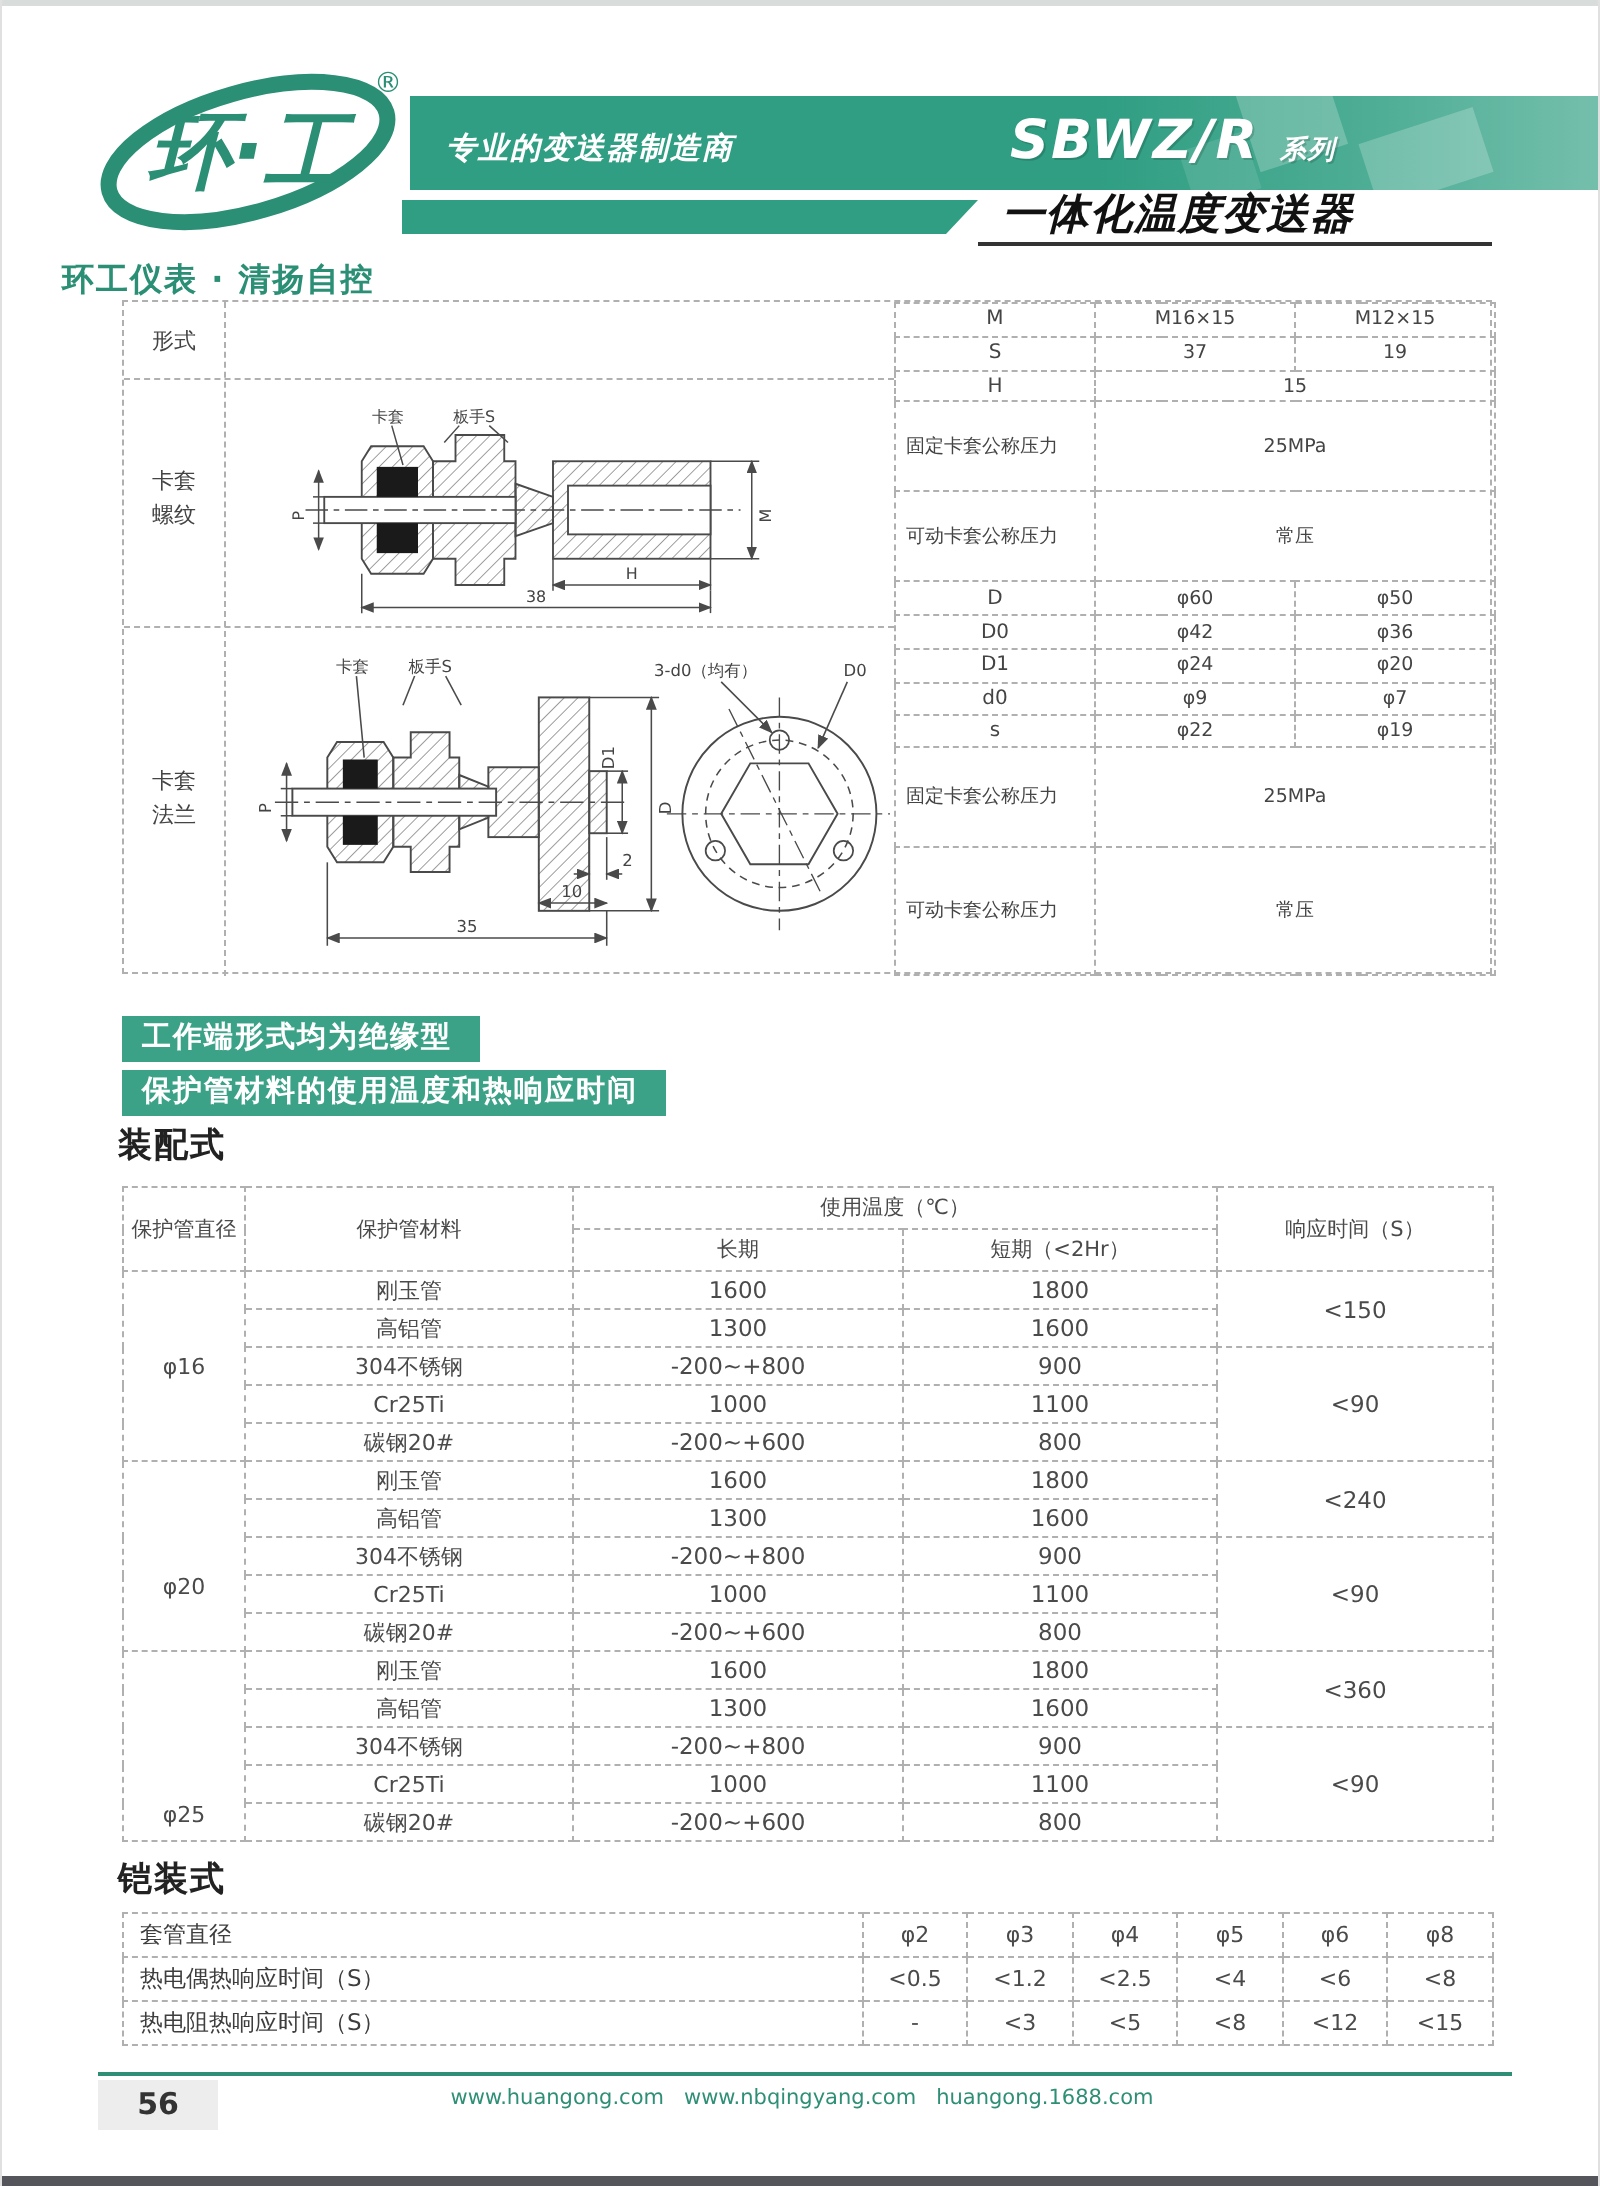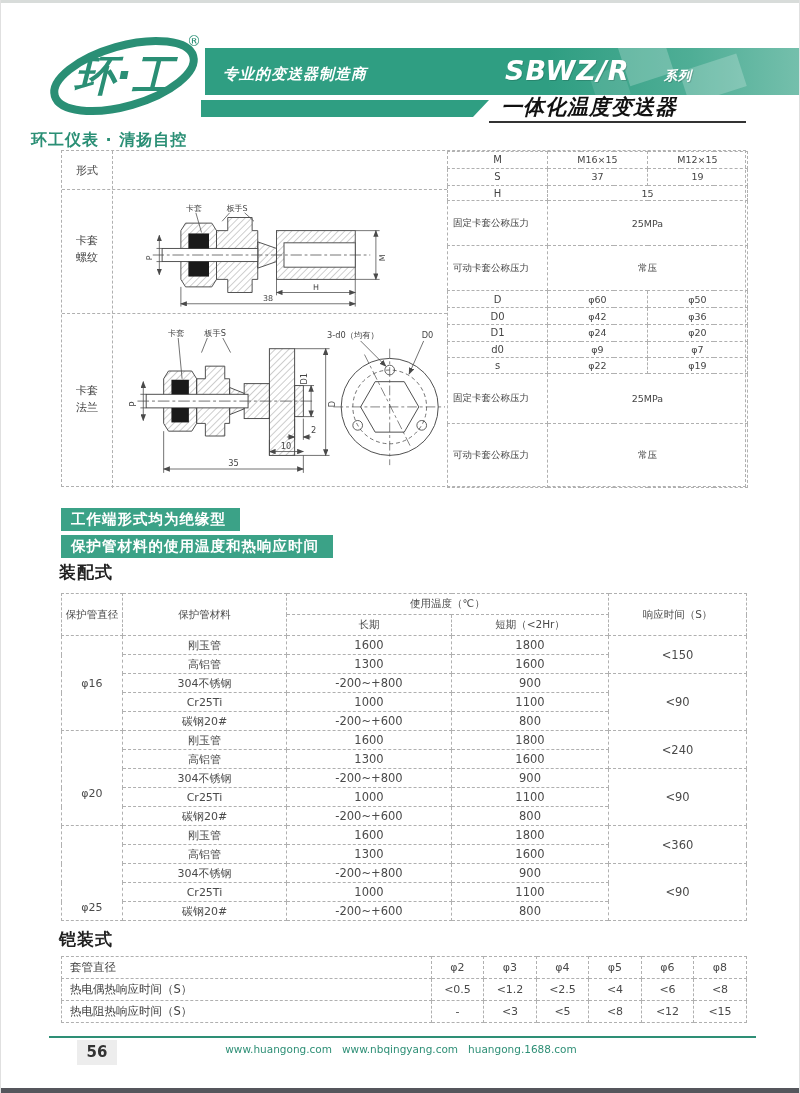--- a/index.html
+++ b/index.html
@@ -16,21 +16,21 @@
   .band { position:absolute; left:204px; top:48px; width:624px; height:47px;
           background:linear-gradient(90deg,#2f9e82 0%,#2f9e82 55%,#4fae96 78%,#7fc4b2 100%); overflow:hidden; }
   .band .chip1,.band .chip2,.band .chip3 { position:absolute; background:rgba(255,255,255,0.22); transform:rotate(-18deg); }
   .band .chip1 { left:418px; top:-8px; width:46px; height:40px; }
   .band .chip2 { left:478px; top:14px; width:60px; height:34px; }
   .band .chip3 { left:388px; top:22px; width:34px; height:30px; opacity:.5; }
   .tagline { position:absolute; left:18px; top:17px; color:#ffffff; font-size:15px;
              font-style:italic; font-weight:bold; letter-spacing:1px; }
   .series { position:absolute; left:300px; top:7px; color:#ffffff; font-style:italic; font-weight:bold;
             font-size:27px; letter-spacing:1px; text-shadow:1px 1px 0 rgba(0,0,0,0.15); }
-  .series-suffix { font-size:13px; font-style:italic;margin-left:24px; }
+  .series-suffix { font-size:13px; font-style:italic; }
   .title-stripe { position:absolute; left:200px; top:100px; width:288px; height:17px; background:#2f9e82;
                   clip-path:polygon(0 0,100% 0,calc(100% - 16px) 100%,0 100%); }
   .product-title { position:absolute; left:500px; top:93px; color:#111; font-weight:bold;
                    font-style:italic; font-size:21px; letter-spacing:1px; }
   .title-underline { position:absolute; left:488px; top:121px; width:257px; height:2px; background:#333; }
 
   
   .spec { position:absolute; left:60px; top:150px; width:685px; height:337px;
           border:1px dashed #b0b0b0; font-size:10px; color:#555; }
   .spec .vline1 { position:absolute; left:50px; top:0; width:0; height:337px; border-left:1px dashed #b0b0b0; }
@@ -74,22 +74,22 @@
   .asm td.resp { font-size:11.5px; }
 
   
   .arm { position:absolute; left:60px; top:956px; width:685px; border-collapse:collapse; table-layout:fixed; }
   .arm td { border:1px dashed #b0b0b0; height:22px; text-align:center; vertical-align:middle;
             font-size:11px; color:#4a4a4a; padding:0; }
   .arm td.rowlabel { text-align:left; padding-left:8px; font-size:11.5px; color:#3e3e3e; }
 
   
   .foot-line { position:absolute; left:48px; top:1036px; width:707px; height:2px; background:#2e8f76; }
-  .page-num { position:absolute; left:48px; top:1040px; width:40px; height:25px; background:#ededed;
-              color:#333; font-weight:bold; font-size:15px; text-align:center; line-height:25px;margin-left:28px; }
+  .page-num { position:absolute; left:48px; top:1040px; width:60px; height:25px; background:#ededed;
+              color:#333; font-weight:bold; font-size:15px; text-align:center; line-height:25px; }
   .foot-urls { position:absolute; left:0; top:1043px; width:800px; text-align:center;
                color:#2e8f76; font-size:10.5px; white-space:pre; }
 </style>
 </head>
 <body>
 
 <div class="page">
   <div class="top-strip"></div>
 
   <div class="logo-wrap">

